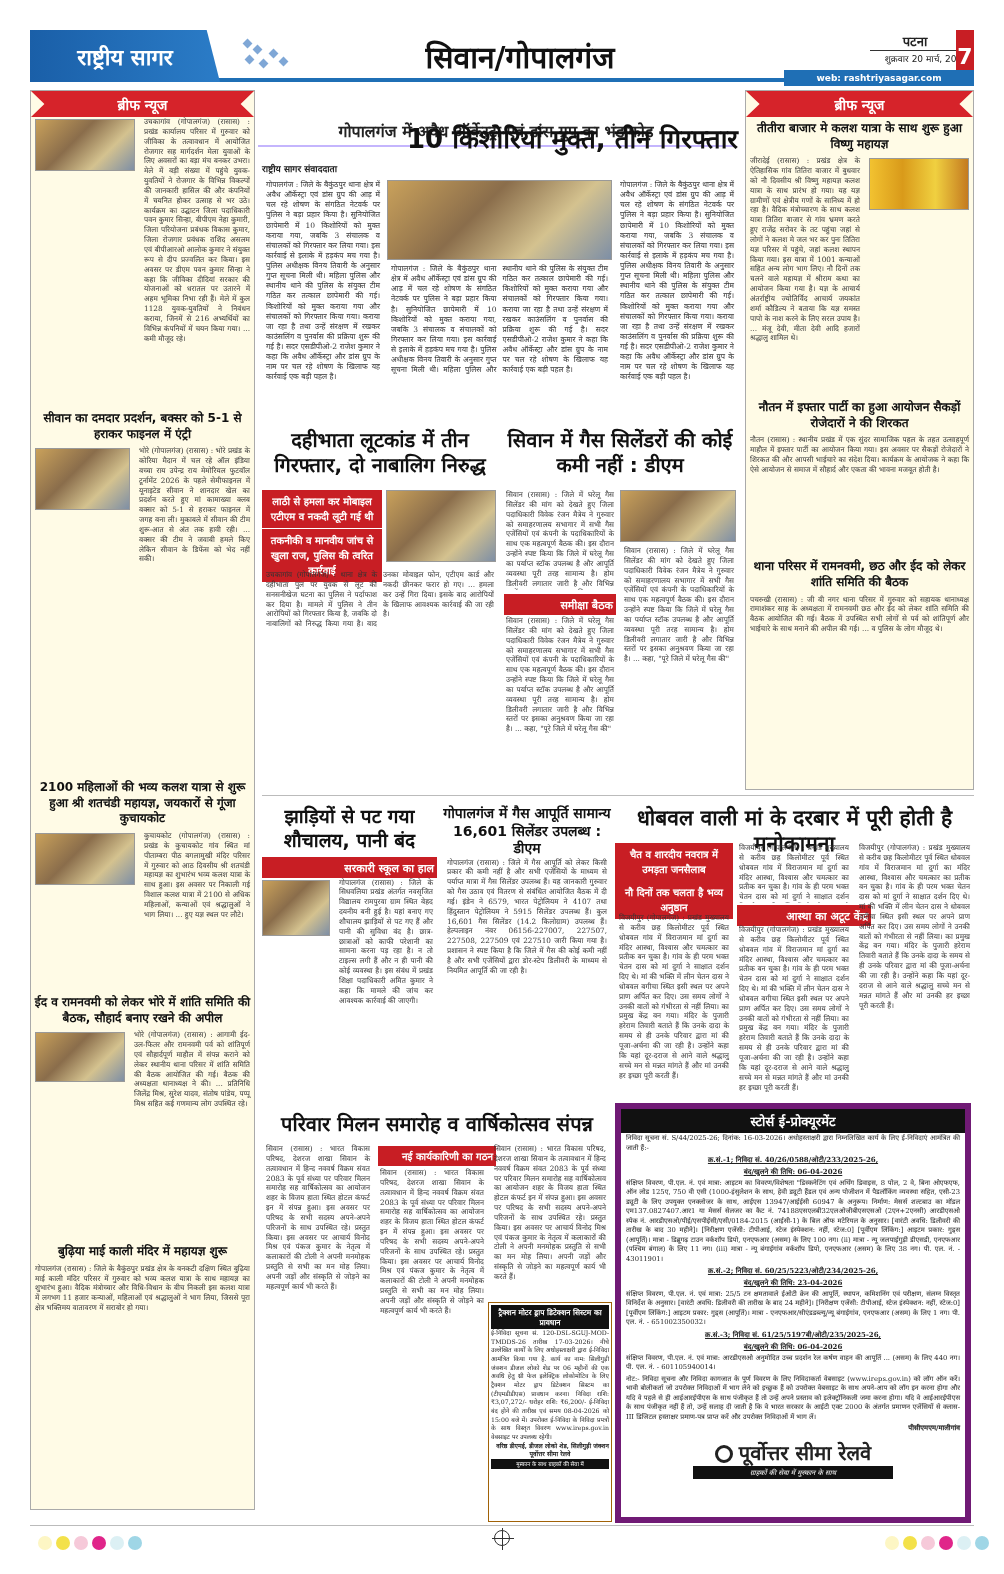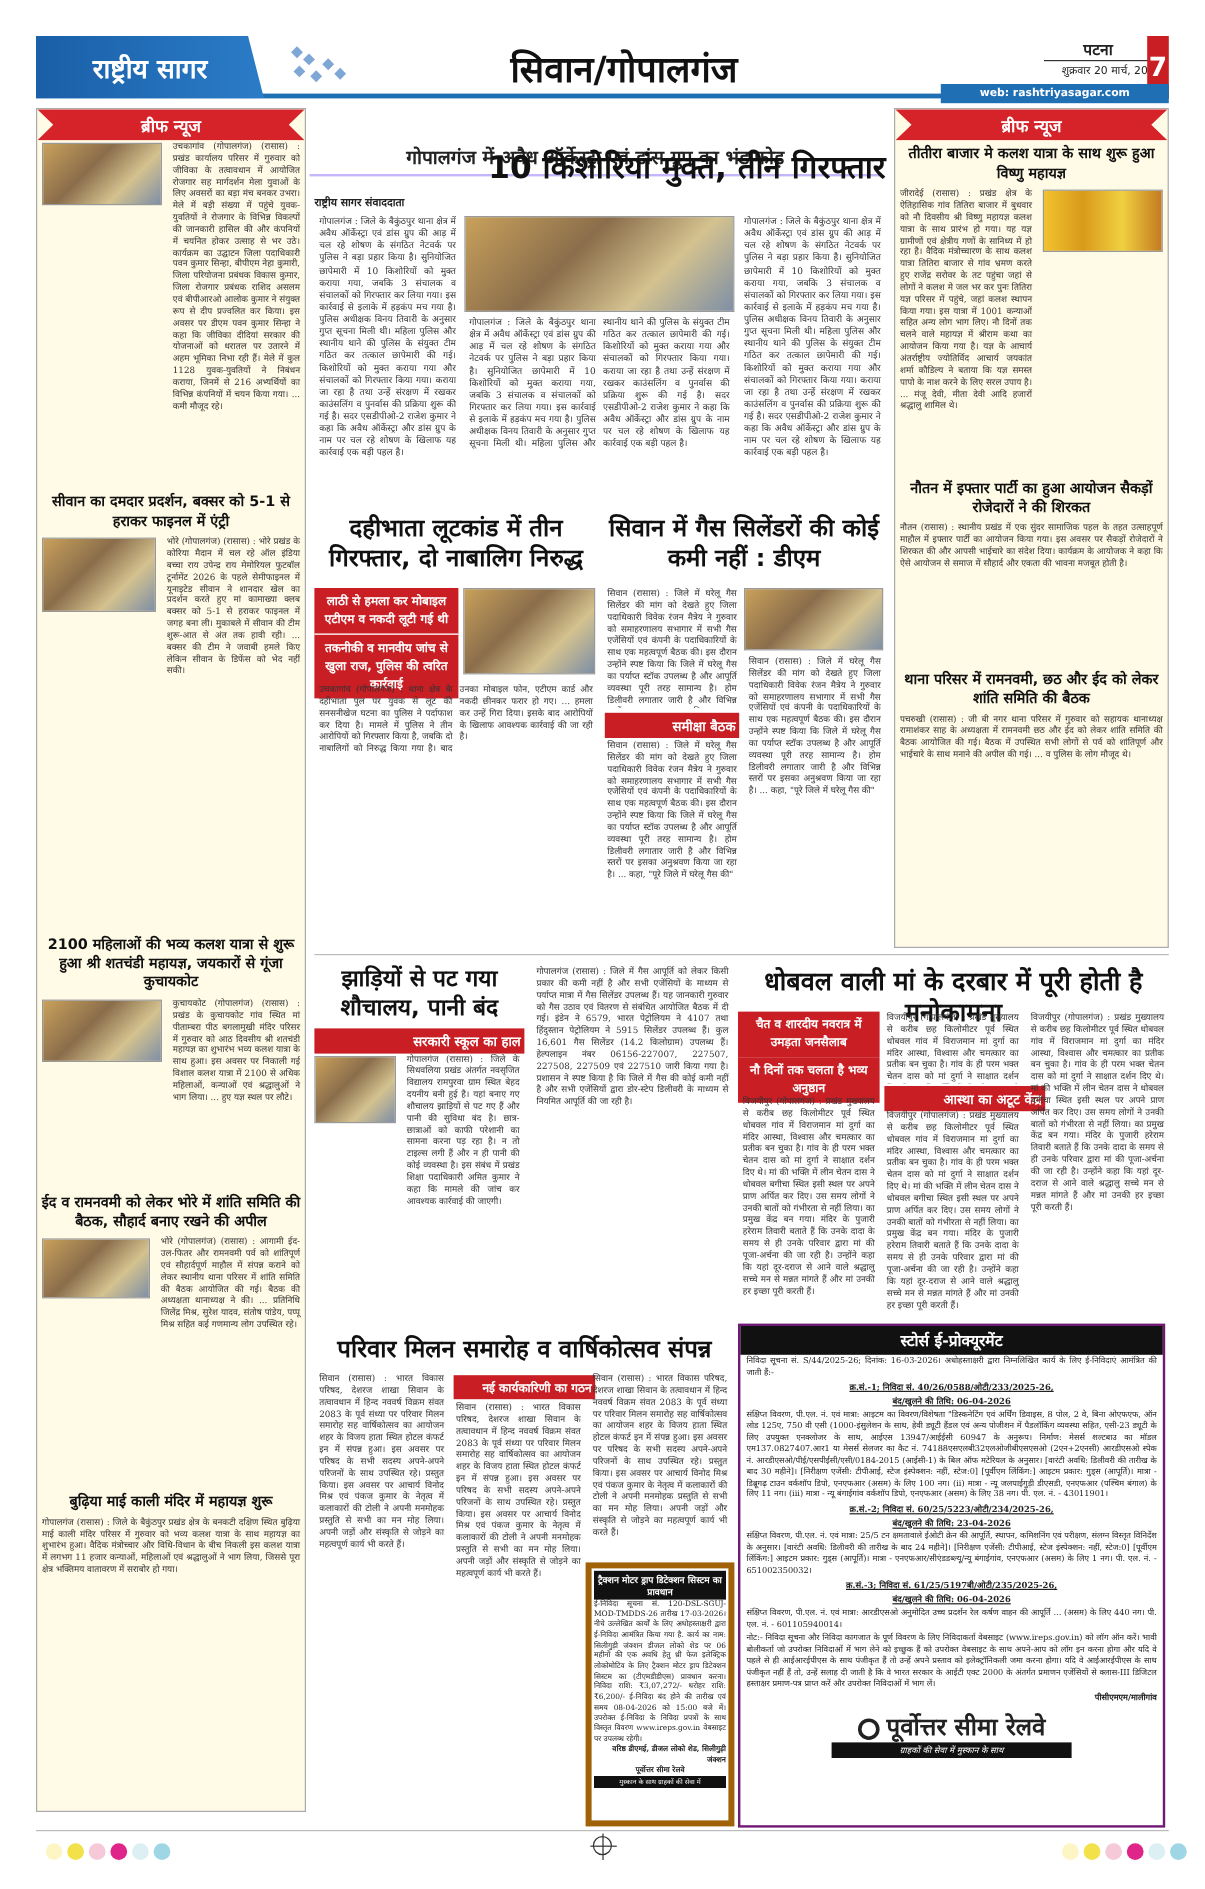--- a/index.html
+++ b/index.html
@@ -26,29 +26,29 @@
   .topkick { position:absolute; left: 258px; top: 92px; width: 476px; font: bold 16px "DejaVu Sans", sans-serif; text-align:center; border-bottom:2px solid #c4b5fd; padding-bottom:3px;margin-top:28px; }
   .bighl { position:absolute; left: 262px; top: 120px; width: 476px; font: bold 26px "DejaVu Sans", sans-serif; text-align:right; color:#111; }
   .byline { position:absolute; left:262px; top:162px; width:120px; font: bold 9px "DejaVu Sans", sans-serif; }
   .block { position:absolute; }
   .redbox { background:#c81e24; color:#fff; font: bold 10px "DejaVu Sans", sans-serif; text-align:center; padding: 4px; line-height:1.5; }
   .redbar { background:#c81e24; color:#fff; font: bold 11px "DejaVu Sans", sans-serif; text-align:right; padding: 3px; }
   .h2 { font: bold 20px "DejaVu Sans", sans-serif; text-align:center; line-height:1.25; color:#111; }
   .h3 { font: bold 16px "DejaVu Sans", sans-serif; text-align:center; line-height:1.25; color:#111; }
   .cols2 { column-count:2; column-gap:6px; }
 
-  .tender { position:absolute; left: 615px; top: 1103px; width: 356px; height: 420px; border:2px solid #701a75; background:#fff; }
+  .tender { position:absolute; left: 615px; top: 1103px; width: 356px; height: 420px; border:6px solid #701a75; background:#fff; }
   .tender-head { background:#111; color:#fff; font: bold 13px "DejaVu Sans", sans-serif; text-align:center; padding:3px; }
   .tender p { font-size: 6.8px; line-height:1.4; padding: 1px 5px; text-align:justify; }
   .tender .sub { text-align:center; font-weight:bold; text-decoration: underline; font-size:7px; }
   .rail { text-align:center; font: bold 20px "DejaVu Serif", serif; margin-top:4px; }
   .rail-tag { margin: 0 auto; width: 200px; background:#111; color:#fff; font-size:7px; text-align:center; padding:2px; font-style:italic; }
   .emblem { display:inline-block; width:18px; height:18px; border-radius:50%; border:3px solid #222; vertical-align:middle; margin-right:6px; }
 
-  .mini { position:absolute; left: 488px; top: 1302px; width: 124px; height: 220px; border:5px solid #a16207; background:#fff; padding:2px; }
+  .mini { position:absolute; left: 488px; top: 1302px; width: 124px; height: 220px; border:1px solid #a16207; background:#fff; padding:2px; }
   .mini-head { background:#111; color:#fff; font: bold 7.5px "DejaVu Sans", sans-serif; text-align:center; padding:2px; }
   .mini p { font-size: 6.2px; line-height:1.4; text-align:justify; }
 
   .dots { position:absolute; top: 1536px; display:flex; gap:4px; }
   .dots span { width:14px; height:14px; border-radius:50%; display:inline-block; }
   .reg { position:absolute; left: 494px; top: 1530px; width:16px; height:16px; border-radius:50%; border:1px solid #333; }
   .reg:before { content:""; position:absolute; left:7px; top:-3px; width:1px; height:22px; background:#333; }
   .reg:after { content:""; position:absolute; top:7px; left:-3px; height:1px; width:22px; background:#333; }
   .hr { position:absolute; left:30px; width:944px; height:1px; background:#bbb; }
 </style>
@@ -148,20 +148,21 @@
 <div class="hr" style="top:795px;left:262px;width:712px"></div>
 
 <div class="block" style="left:262px;top:805px;width:175px;height:300px">
   <div class="h2" style="font-size:19px">झाड़ियों से पट गया शौचालय, पानी बंद</div>
   <div class="redbar" style="margin-top:4px">सरकारी स्कूल का हाल</div>
   <div class="photo float-l" style="width:68px;height:56px;margin-left:0"></div>
   <div class="txt" style="height:220px;overflow:hidden">गोपालगंज (रासास) : जिले के सिधवलिया प्रखंड अंतर्गत नवसृजित विद्यालय रामपुरवा ग्राम स्थित बेहद दयनीय बनी हुई है। यहां बनाए गए शौचालय झाड़ियों से पट गए हैं और पानी की सुविधा बंद है। छात्र-छात्राओं को काफी परेशानी का सामना करना पड़ रहा है। न तो टाइल्स लगी हैं और न ही पानी की कोई व्यवस्था है। इस संबंध में प्रखंड शिक्षा पदाधिकारी अमित कुमार ने कहा कि मामले की जांच कर आवश्यक कार्रवाई की जाएगी।</div>
 </div>
 
 <div class="block" style="left:443px;top:805px;width:168px;height:300px">
+  <div class="h3" style="font-size:14px">गोपालगंज में गैस आपूर्ति सामान्य 16,601 सिलेंडर उपलब्ध : डीएम</div>
   <div class="txt" style="height:250px;overflow:hidden">गोपालगंज (रासास) : जिले में गैस आपूर्ति को लेकर किसी प्रकार की कमी नहीं है और सभी एजेंसियों के माध्यम से पर्याप्त मात्रा में गैस सिलेंडर उपलब्ध हैं। यह जानकारी गुरुवार को गैस उठाव एवं वितरण से संबंधित आयोजित बैठक में दी गई। इंडेन ने 6579, भारत पेट्रोलियम ने 4107 तथा हिंदुस्तान पेट्रोलियम ने 5915 सिलेंडर उपलब्ध हैं। कुल 16,601 गैस सिलेंडर (14.2 किलोग्राम) उपलब्ध हैं। हेल्पलाइन नंबर 06156-227007, 227507, 227508, 227509 एवं 227510 जारी किया गया है। प्रशासन ने स्पष्ट किया है कि जिले में गैस की कोई कमी नहीं है और सभी एजेंसियों द्वारा डोर-स्टेप डिलीवरी के माध्यम से नियमित आपूर्ति की जा रही है।</div>
 </div>
 
 <div class="block" style="left:615px;top:805px;width:359px;height:290px">
   <div class="h2" style="font-size:21px">धोबवल वाली मां के दरबार में पूरी होती है मनोकामना</div>
   <div style="position:absolute;left:0;top:38px;width:118px">
     <div class="redbox" style="font-size:10px">चैत व शारदीय नवरात्र में उमड़ता जनसैलाब</div>
     <div class="redbox" style="font-size:10px">नौ दिनों तक चलता है भव्य अनुष्ठान</div>
   </div>
   <div class="txt" style="position:absolute;left:0;top:108px;width:118px;height:180px;overflow:hidden">विजयीपुर (गोपालगंज) : प्रखंड मुख्यालय से करीब छह किलोमीटर पूर्व स्थित धोबवल गांव में विराजमान मां दुर्गा का मंदिर आस्था, विश्वास और चमत्कार का प्रतीक बन चुका है। गांव के ही परम भक्त चेतन दास को मां दुर्गा ने साक्षात दर्शन दिए थे। मां की भक्ति में लीन चेतन दास ने धोबवल बगीचा स्थित इसी स्थल पर अपने प्राण अर्पित कर दिए। उस समय लोगों ने उनकी बातों को गंभीरता से नहीं लिया। का प्रमुख केंद्र बन गया। मंदिर के पुजारी हरेराम तिवारी बताते हैं कि उनके दादा के समय से ही उनके परिवार द्वारा मां की पूजा-अर्चना की जा रही है। उन्होंने कहा कि यहां दूर-दराज से आने वाले श्रद्धालु सच्चे मन से मन्नत मांगते हैं और मां उनकी हर इच्छा पूरी करती हैं।</div>

